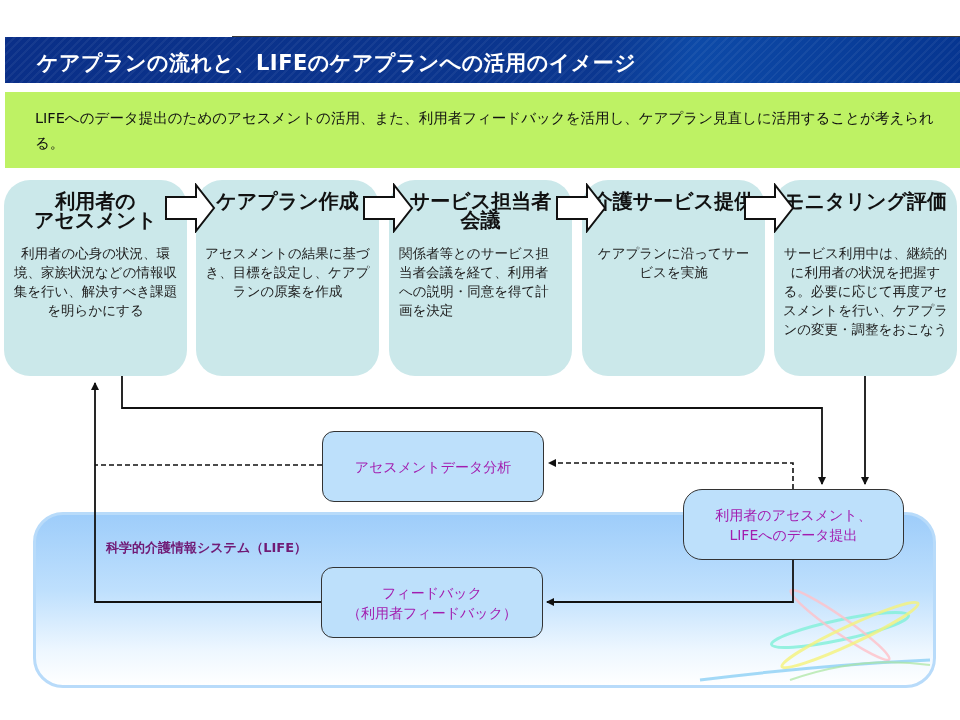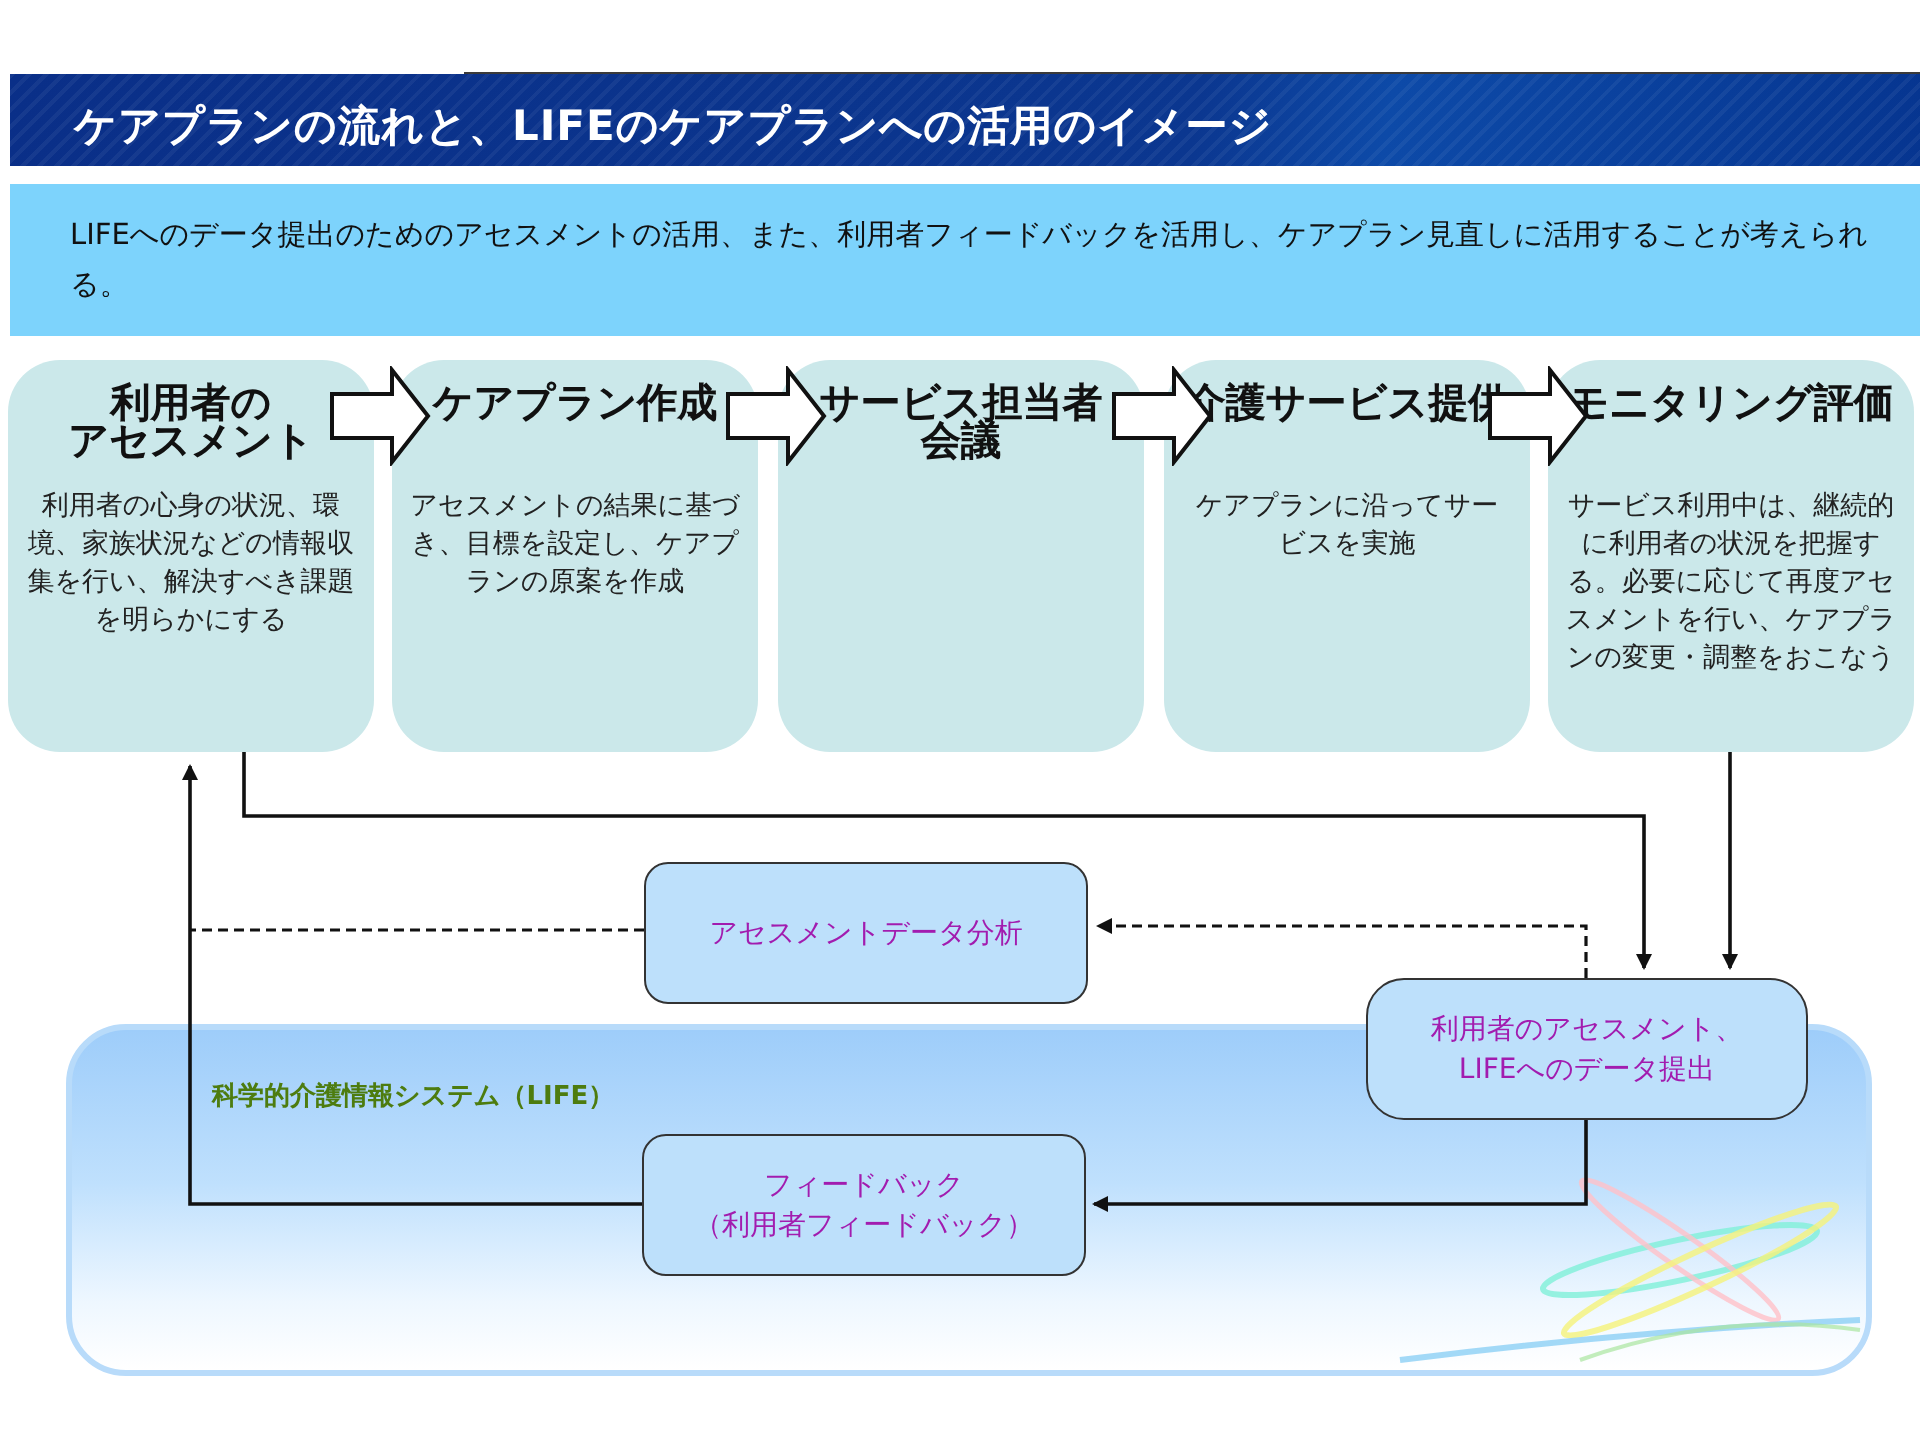--- a/index.html
+++ b/index.html
@@ -3,33 +3,33 @@
 <meta charset="utf-8">
 <style>
   html, body { margin:0; padding:0; }
   body { width:960px; height:720px; background:#ffffff; position:relative; overflow:hidden;
          font-family:"DejaVu Sans", "Liberation Sans", sans-serif; color:#1a1a1a; }
   .topline { position:absolute; left:232px; top:36px; width:728px; height:2px; background:#3a3a3a; }
   .header { position:absolute; left:5px; top:37px; width:955px; height:46px;
             background: repeating-linear-gradient(135deg, rgba(255,255,255,0.05) 0 2px, rgba(255,255,255,0) 2px 6px),
                         linear-gradient(100deg, #0a2f88 0%, #0b3790 62%, #0d4aa8 72%, #063590 100%); }
   .header-title { position:absolute; left:32px; top:12px; color:#ffffff; font-size:21px; font-weight:bold; letter-spacing:0.5px; white-space:nowrap; }
-  .intro { position:absolute; left:5px; top:92px; width:955px; height:76px; background:#7dd3fc; }
+  .intro { position:absolute; left:5px; top:92px; width:955px; height:76px; background:#bef264; }
   .intro-text { position:absolute; left:30px; top:14px; width:910px; font-size:14.5px; line-height:25px; color:#111; }
 
   .step { position:absolute; top:180px; width:183px; height:196px; background:#cbe8ea; border-radius:26px; text-align:center; }
   .step-title { font-weight:bold; font-size:20px; line-height:19px; margin-top:12px; color:#111; }
   .step-desc { font-size:13.5px; line-height:19px; margin-top:14px; padding:0 4px; color:#222; }
   #s1 { left:4px; } #s2 { left:196px; } #s3 { left:389px; } #s4 { left:582px; } #s5 { left:774px; }
   .arrow { position:absolute; top:183px; width:52px; height:50px; }
 
   .life-panel { position:absolute; left:33px; top:512px; width:897px; height:170px;
                 border-radius:30px; border:3px solid #b8dbfa;
                 background: linear-gradient(180deg, #9ecdfa 0%, #bfe0fd 45%, #eef7ff 80%, #ffffff 100%); overflow:hidden; }
-  .life-title { position:absolute; left:106px; top:539px; font-size:13px; font-weight:bold; color:#4d7c0f; }
+  .life-title { position:absolute; left:106px; top:539px; font-size:13px; font-weight:bold; color:#701a75; }
   .swoosh { position:absolute; left:680px; top:585px; width:260px; height:100px; }
 
   .box { position:absolute; background:#bde0fb; border:1.5px solid #333; border-radius:12px; text-align:center;
          display:flex; align-items:center; justify-content:center; font-size:14px; line-height:20px; color:#a21caf; }
   #analysis { left:322px; top:431px; width:220px; height:69px; }
   #submit { left:683px; top:489px; width:219px; height:69px;border-radius:19px; }
   #feedback { left:321px; top:567px; width:220px; height:69px; }
 
   svg.lines { position:absolute; left:0; top:0; width:960px; height:720px; pointer-events:none; }
 </style>
@@ -49,20 +49,21 @@
 アセスメント</div>
   <div class="step-desc">利用者の心身の状況、環境、家族状況などの情報収集を行い、解決すべき課題を明らかにする</div>
 </div>
 <div class="step" id="s2">
   <div class="step-title" style="white-space:pre-line">ケアプラン作成</div>
   <div class="step-desc" style="margin-top:33px">アセスメントの結果に基づき、目標を設定し、ケアプランの原案を作成</div>
 </div>
 <div class="step" id="s3">
   <div class="step-title" style="white-space:pre-line">サービス担当者
 会議</div>
+  <div class="step-desc" style="text-align:left;padding:0 14px 0 10px">関係者等とのサービス担当者会議を経て、利用者への説明・同意を得て計画を決定</div>
 </div>
 <div class="step" id="s4">
   <div class="step-title" style="white-space:pre-line">介護サービス提供</div>
   <div class="step-desc" style="margin-top:33px;padding:0 12px">ケアプランに沿ってサービスを実施</div>
 </div>
 <div class="step" id="s5">
   <div class="step-title" style="white-space:pre-line">モニタリング評価</div>
   <div class="step-desc" style="margin-top:33px">サービス利用中は、継続的に利用者の状況を把握する。必要に応じて再度アセスメントを行い、ケアプランの変更・調整をおこなう</div>
 </div>
 

